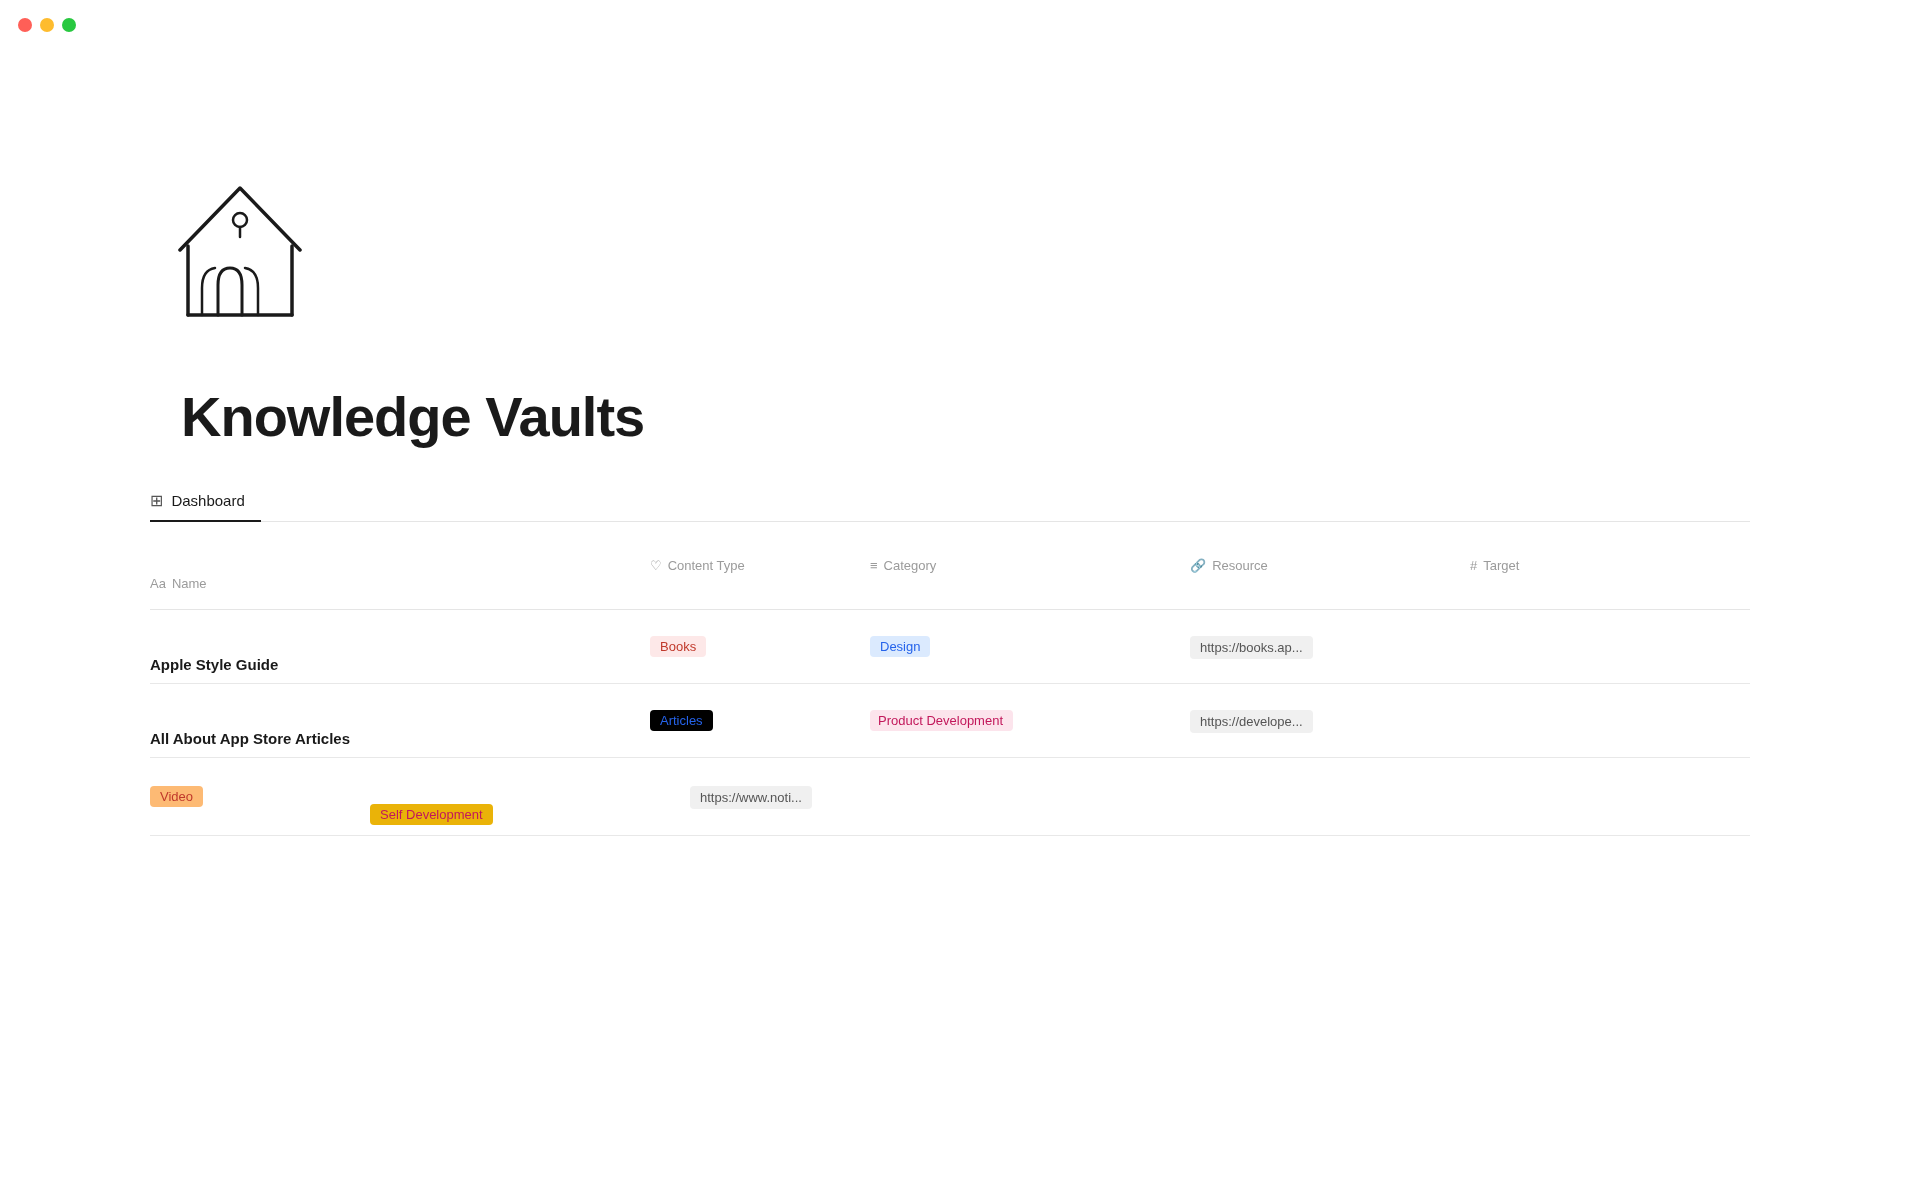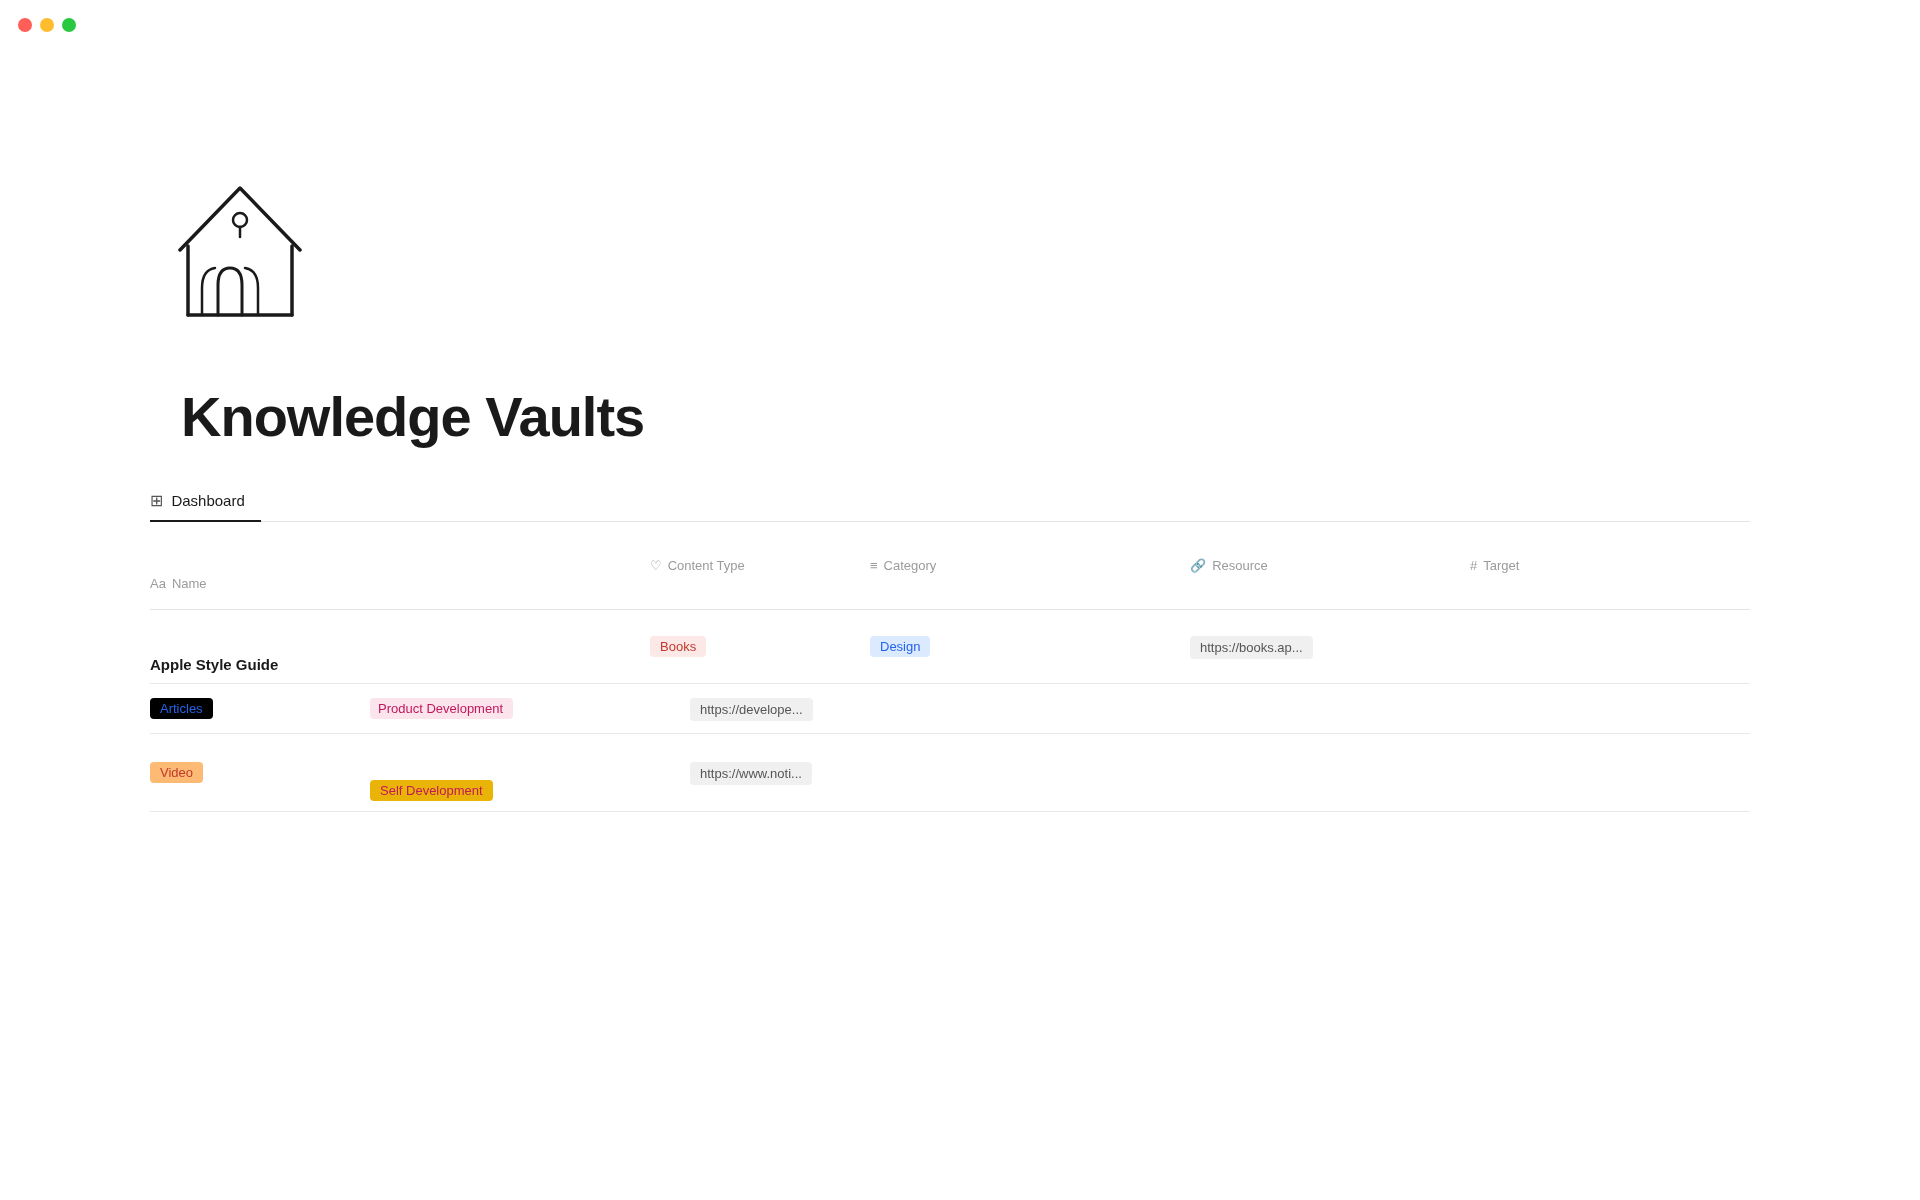--- a/index.html
+++ b/index.html
@@ -301,20 +301,21 @@
       <div class="col-category cell">
         <span class="badge badge-design">Design</span>
       </div>
       <div class="col-resource cell">
         <span class="resource-link">https://books.ap...</span>
       </div>
       <div class="col-target cell"></div>
     </div>
 
     <div class="table-row">
+      <div class="col-name cell cell-name">All About App Store Articles</div>
       <div class="col-content-type cell">
         <span class="badge badge-articles">Articles</span>
       </div>
       <div class="col-category cell">
         <span class="badge badge-product-dev">Product Development</span>
       </div>
       <div class="col-resource cell">
         <span class="resource-link">https://develope...</span>
       </div>
       <div class="col-target cell"></div>

